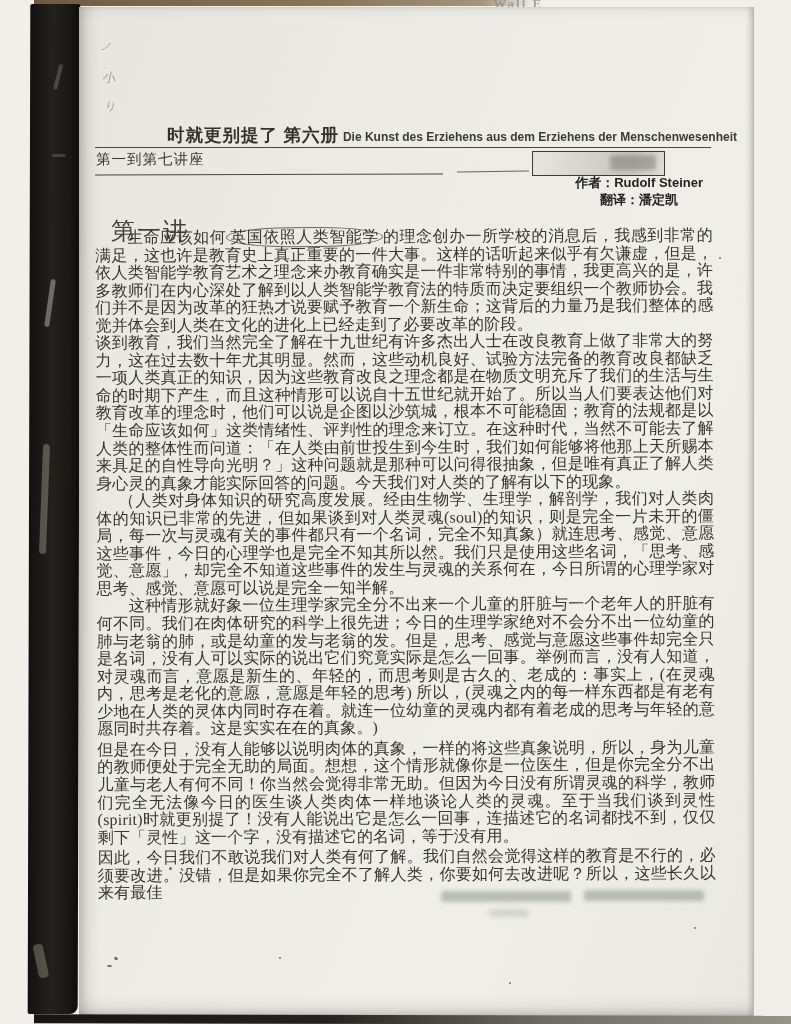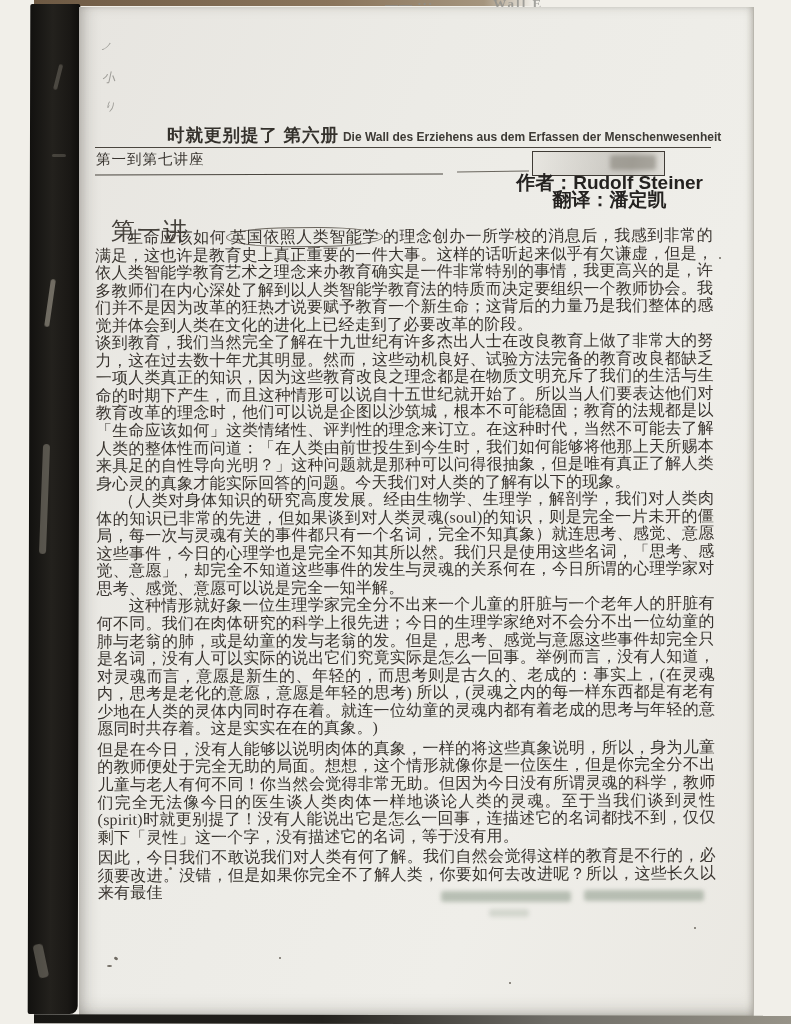--- a/index.html
+++ b/index.html
@@ -78,21 +78,21 @@
   }
   .header-box{
     position:absolute;left:437px;top:3px;width:131px;height:23px;
     border:1.6px solid #3f3b35;background:linear-gradient(100deg,rgba(210,206,198,.2),rgba(150,146,138,.45) 75%,rgba(190,186,178,.3));
   }
   .header-box .smudge{
     position:absolute;right:8px;top:3px;width:46px;height:15px;background:rgba(120,115,106,.5);filter:blur(2px);border-radius:3px;
   }
   .byline{
     position:absolute;right:50px;top:167px;text-align:center;color:#242220;
-    font-size:19px;font-weight:bold;line-height:17px;white-space:nowrap;
+    font-size:13px;font-weight:bold;line-height:17px;white-space:nowrap;
   }
   .byline .row{display:block;}
   .byline .name-latin{font-family:"Liberation Sans","DejaVu Sans",sans-serif;}
 
   .lecture-title{
     position:absolute;left:16px;top:192px;margin:16px;font-size:24px;font-weight:normal;
     color:#45413b;letter-spacing:2px;
   }
 
   
@@ -136,21 +136,21 @@
   </div>
 
   <div class="page">
 
     <span class="pencil pm1">ノ</span>
     <span class="pencil pm2">小</span>
     <span class="pencil pm3">り</span>
 
     <div class="title-row">
       <span class="title-zh">时就更别提了 第六册</span>
-      <span class="title-de">Die Wall des Erziehens aus dem Erfassen der Menschenwesenheit</span>
+      <span class="title-de">Die Kunst des Erziehens aus dem Erziehens der Menschenwesenheit</span>
     </div>
 
     <div class="header-rule">
       <span class="sub-label">第一到第七讲座</span>
       <div class="underline"></div>
       <div class="underline2"></div>
       <div class="header-box">
         <div class="smudge"></div>
       </div>
     </div>

